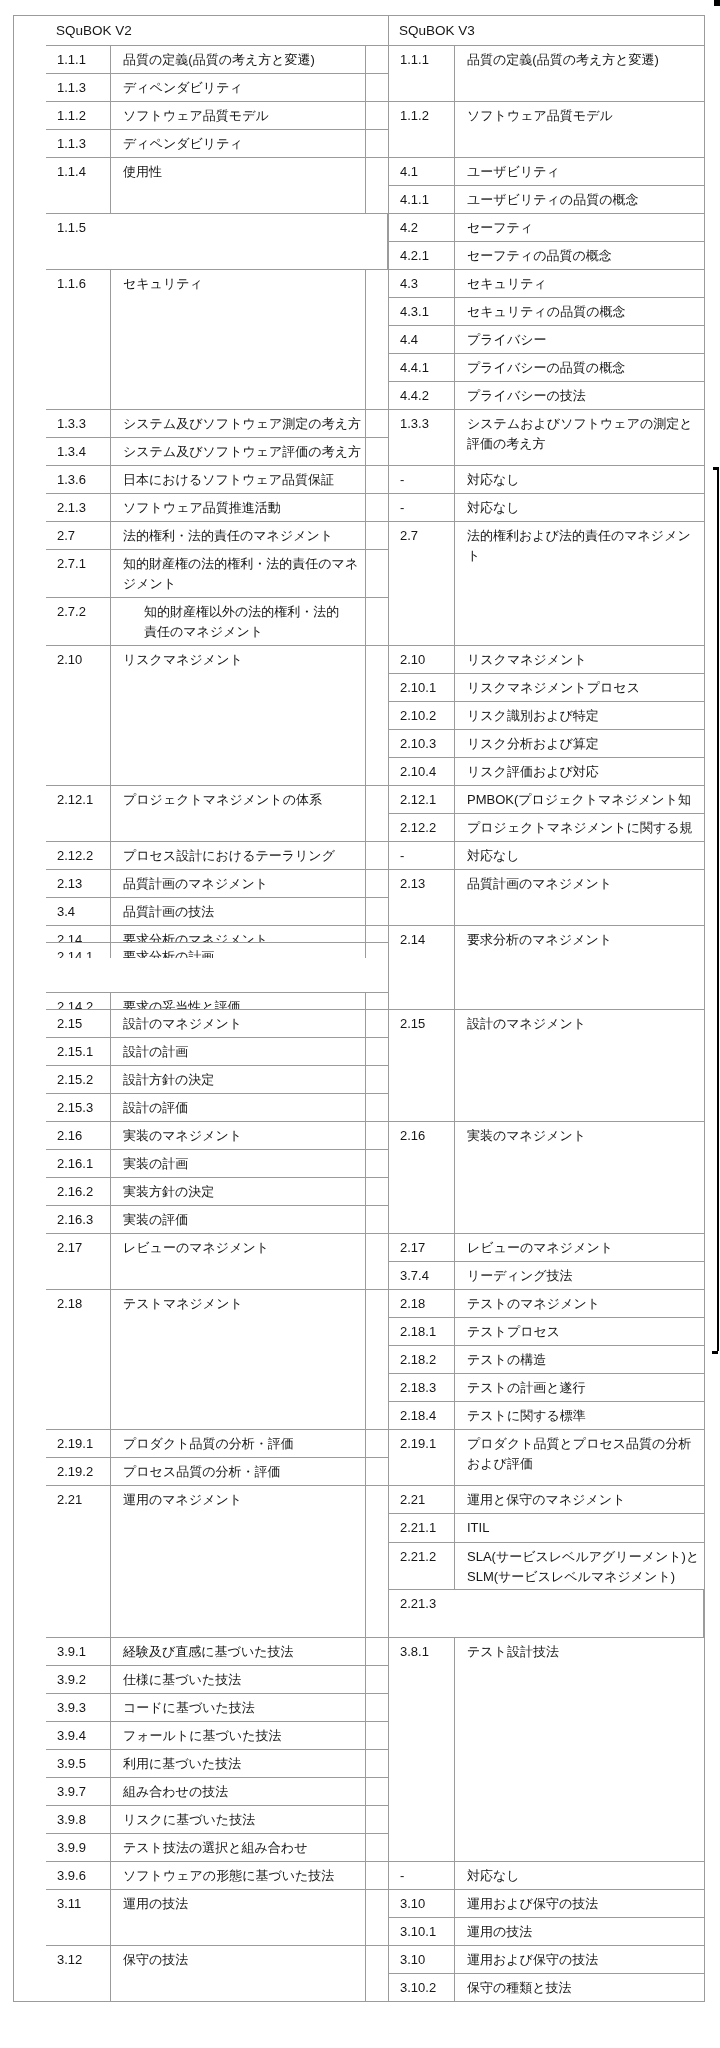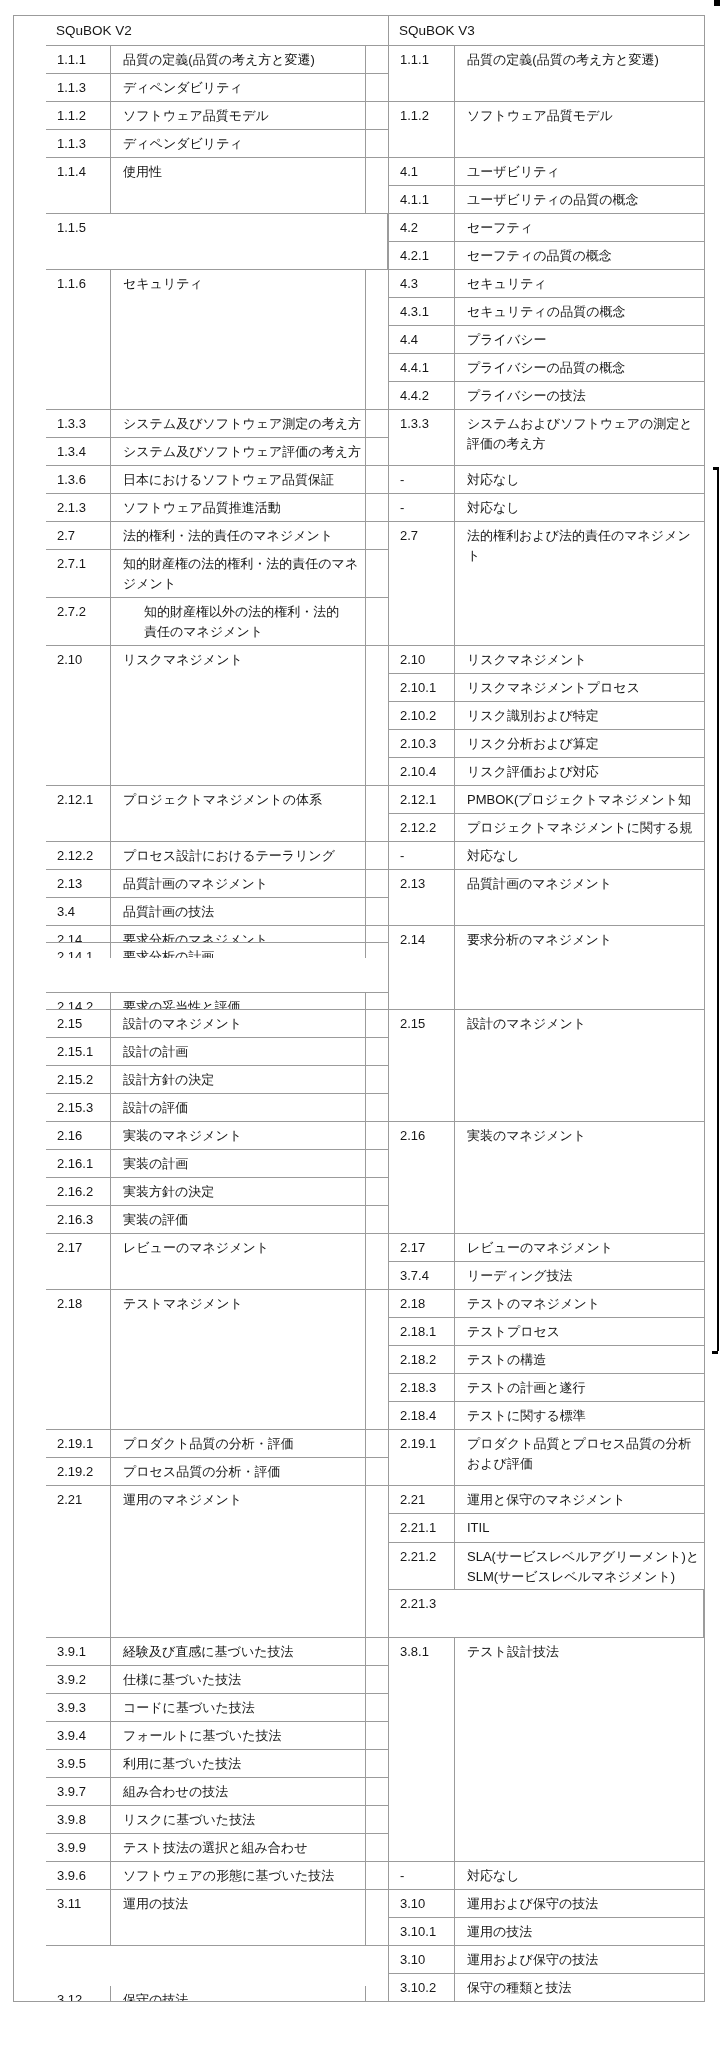--- a/index.html
+++ b/index.html
@@ -578,21 +578,21 @@
             <div class="cell lbl">運用および保守の技法</div>
           </div>
           <div class="row" style="flex-grow: 28;">
             <div class="cell num">3.10.1</div>
             <div class="cell lbl">運用の技法</div>
           </div>
         </div>
       </div>
       <div class="block" style="height: 56px;">
         <div class="half left">
-          <div class="row" style="flex-grow: 28; margin-top: 40px;">
+          <div class="row" style="flex-grow: 28;">
             <div class="cell num">3.12</div>
             <div class="cell lbl">保守の技法</div>
             <div class="cell strip"></div>
           </div>
         </div>
         <div class="half right">
           <div class="row" style="flex-grow: 28;">
             <div class="cell num">3.10</div>
             <div class="cell lbl">運用および保守の技法</div>
           </div>

